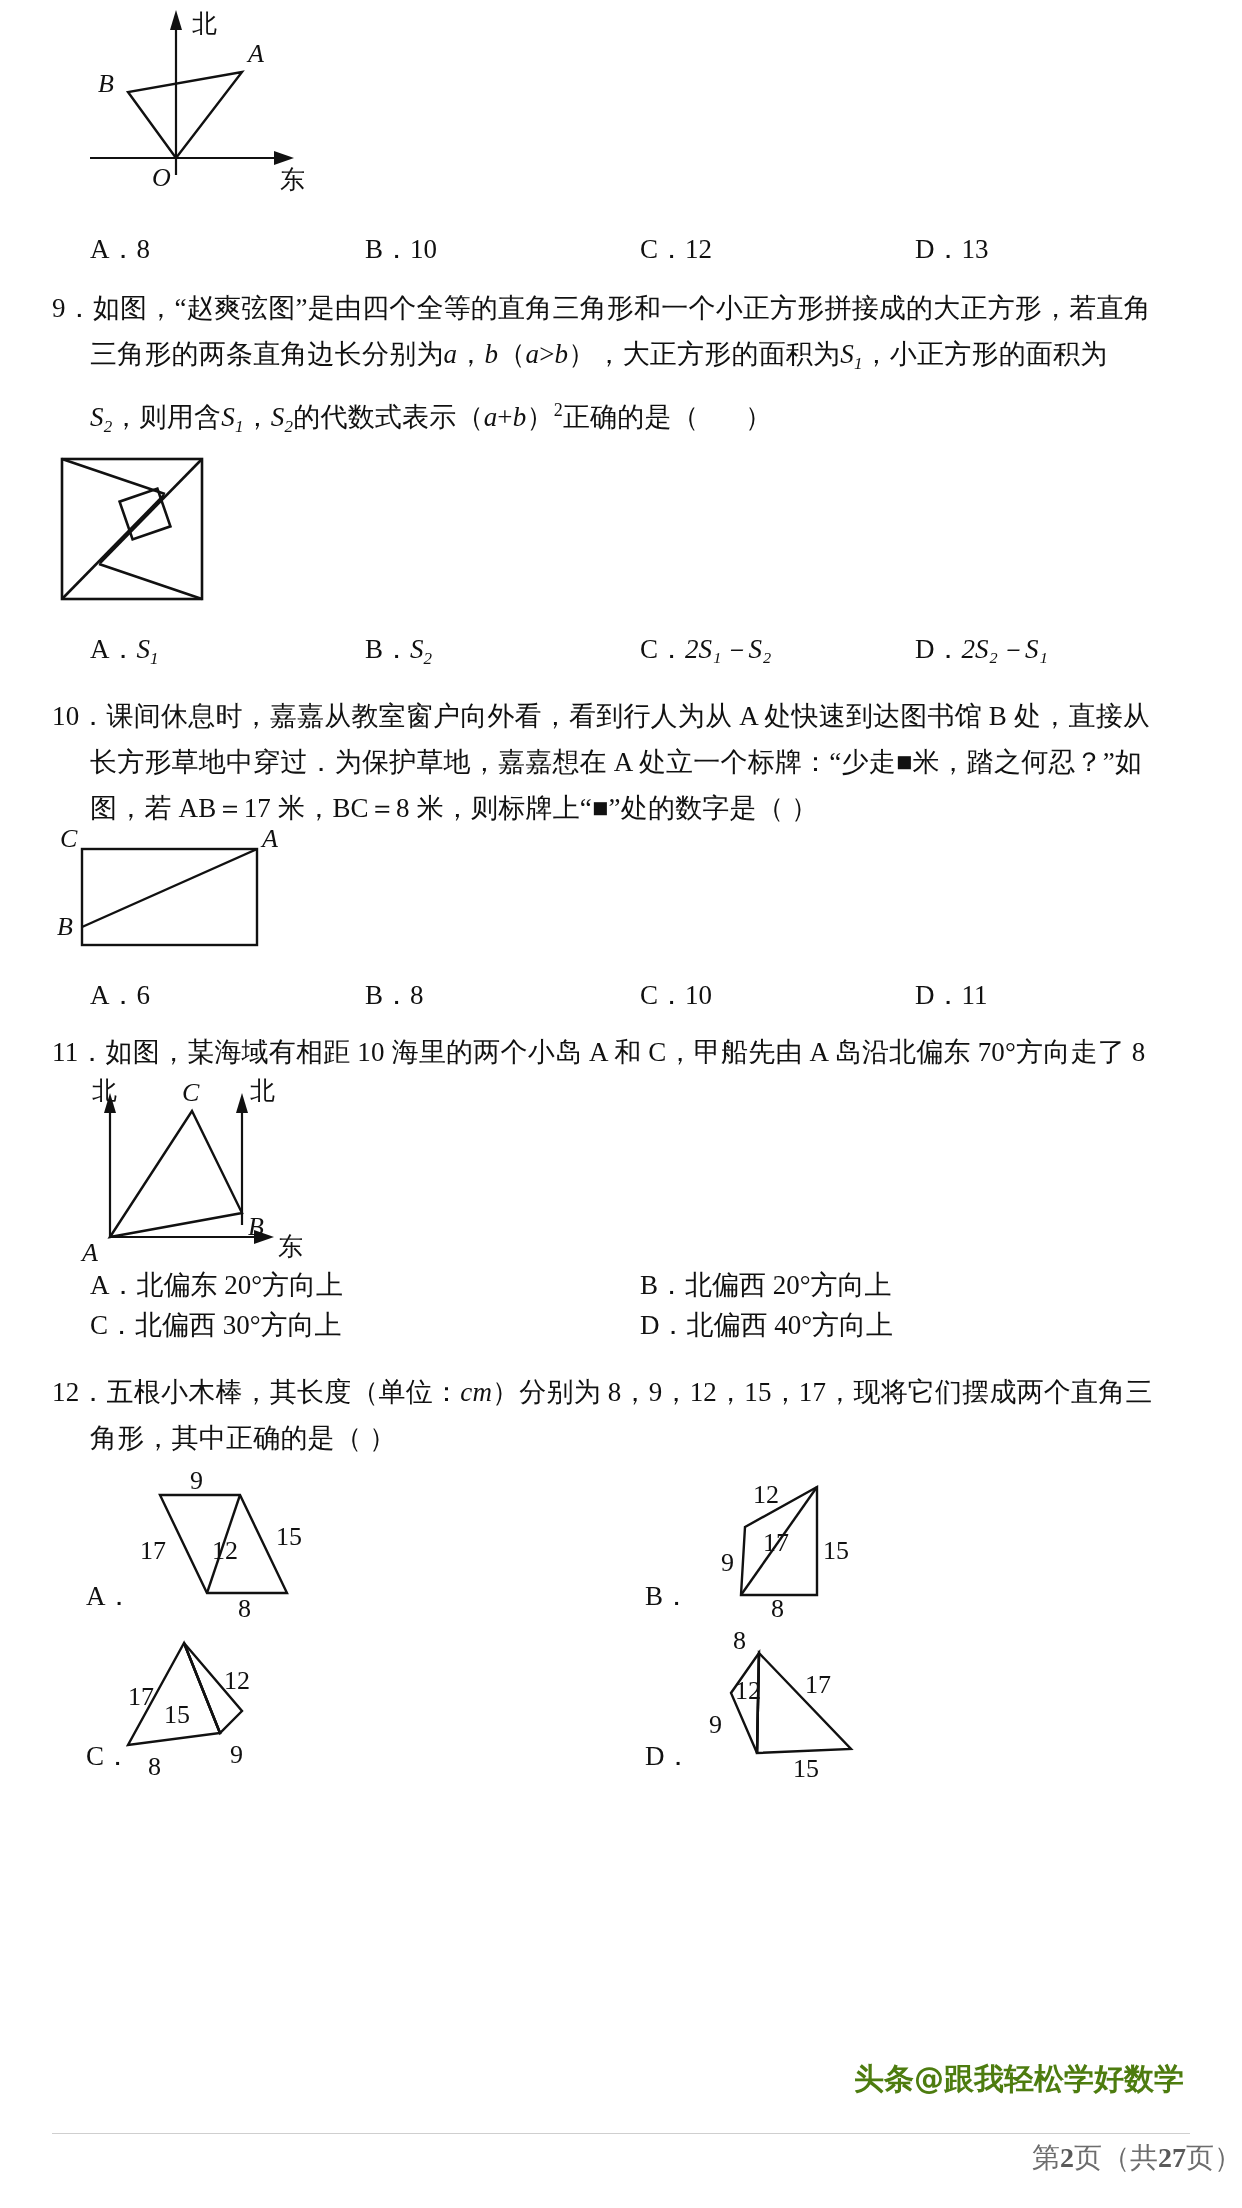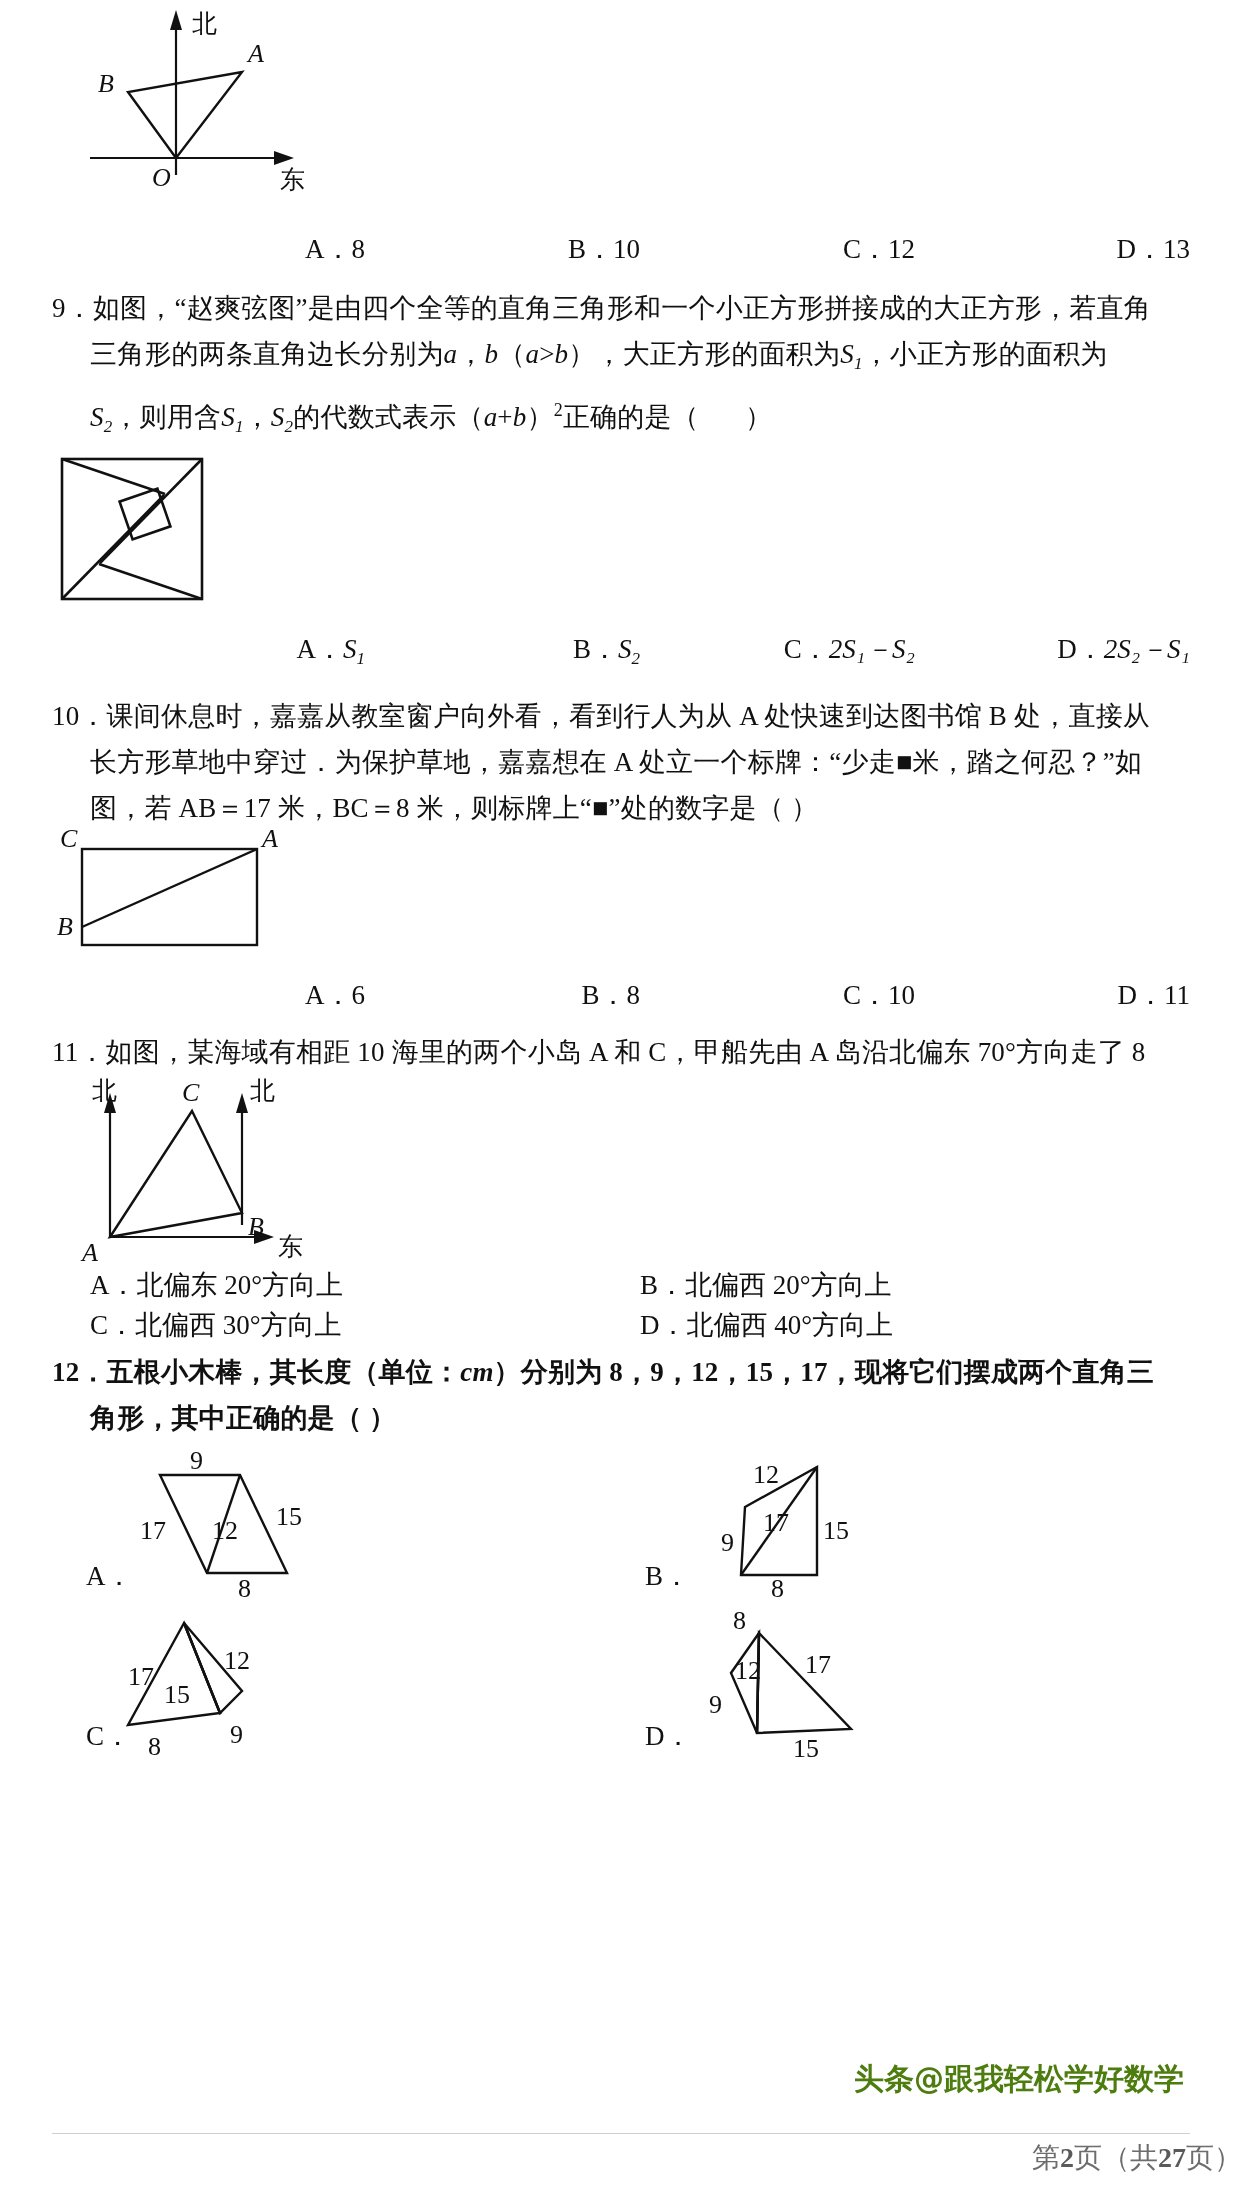--- a/index.html
+++ b/index.html
@@ -30,21 +30,21 @@
   .sub{ font-size:17px; vertical-align:sub; font-style:italic;}
   .sup{ font-size:18px; vertical-align:super;}
 
   
   .opts{
     display:flex;
     font-size:27px;
     line-height:40px;
   }
   .opts > div{ white-space:nowrap; }
-  .o4 > div{ width:25%;text-align:right; }
+  .o4 > div{ width:25%; }
   .o2 > div{ width:50%; }
   .opt-pad{ padding-left:38px; }
 
   
   .fig{ position:relative; }
   svg{ display:block; overflow:visible;}
   text{ font-family:"Liberation Serif","DejaVu Serif",serif; font-style:italic; fill:#111; }
   text.cn{ font-style:normal; font-family:"DejaVu Sans","Liberation Sans",sans-serif;}
   text.num{ font-style:normal; }
   .ln{ stroke:#111; fill:none; }
@@ -225,21 +225,21 @@
   </div>
   <div class="opts o2 opt-pad">
     <div>
       <span>C．</span><span>北偏西 30°方向上</span>
     </div>
     <div>
       <span>D．</span><span>北偏西 40°方向上</span>
     </div>
   </div>
 
-  <div style="margin-top:4px;font-weight:bold;">
+  <div style="margin-top:24px;">
     <div class="qline">
       <span>12．</span><span>五根小木棒，其长度（单位：</span><span class="it">cm</span><span>）分别为 8，9，12，15，17，现将它们摆成两个直角三</span>
     </div>
     <div class="qline indent">角形，其中正确的是（    ）</div>
   </div>
 
   <div style="display:flex; margin-top:6px;">
     <div style="width:50%; display:flex; align-items:flex-end;">
       <svg width="470" height="150" viewBox="0 0 470 150">
         <text x="34" y="138" font-size="27" class="num" style="font-style:normal">A．</text>

